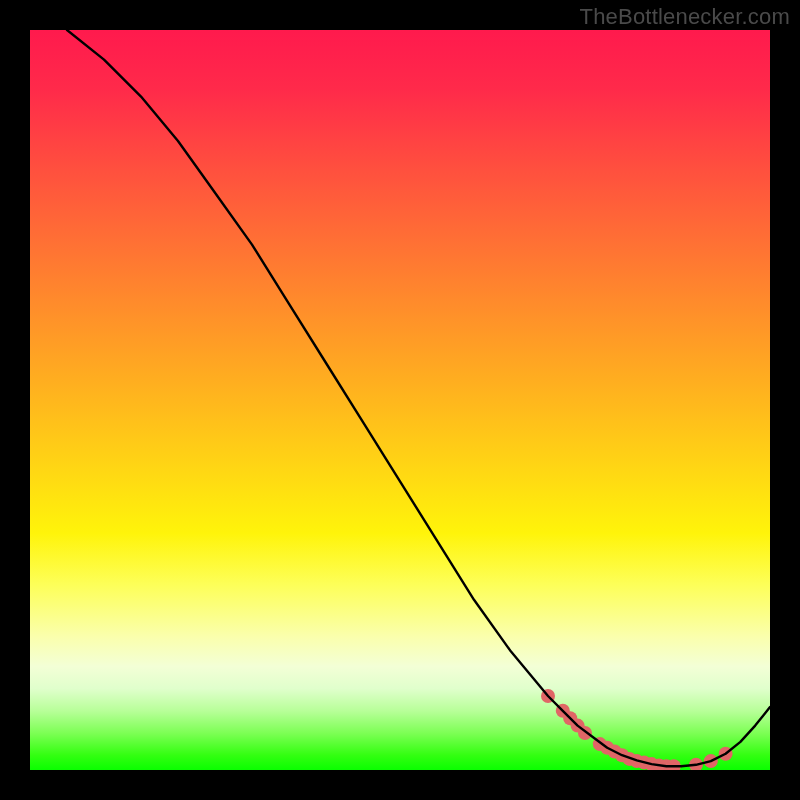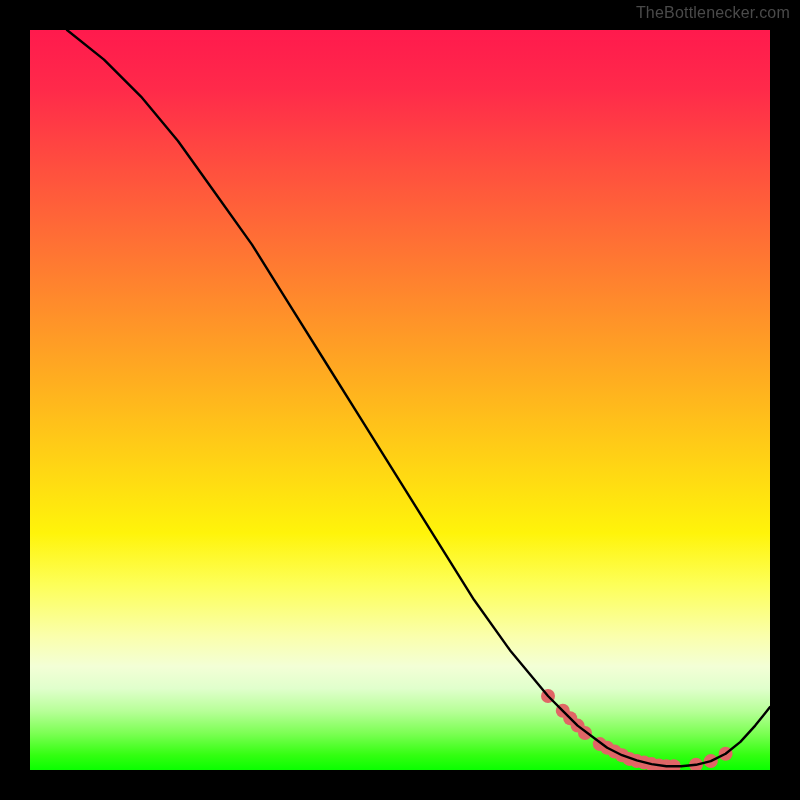--- a/index.html
+++ b/index.html
@@ -48,21 +48,21 @@
     left: 0;
     top: 0;
     width: 740px;
     height: 740px;
   }
   .watermark {
     position: absolute;
     top: 4px;
     right: 10px;
     color: #4a4a4a;
-    font-size: 16px;
+    font-size: 22px;
     font-weight: 500;
     letter-spacing: 0.2px;
   }
 </style>
 </head>
 <body>
 
 <div class="frame">
   <div class="plot-area">
     <svg class="svg-layer" viewBox="0 0 740 740" preserveAspectRatio="none">

